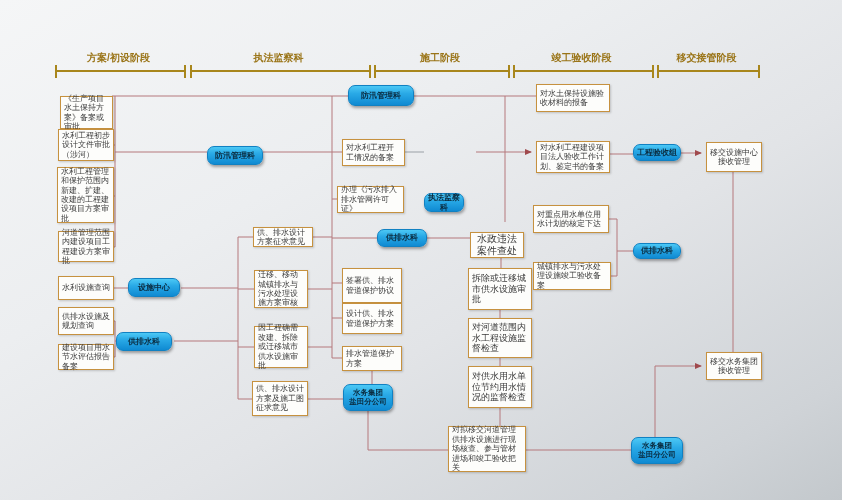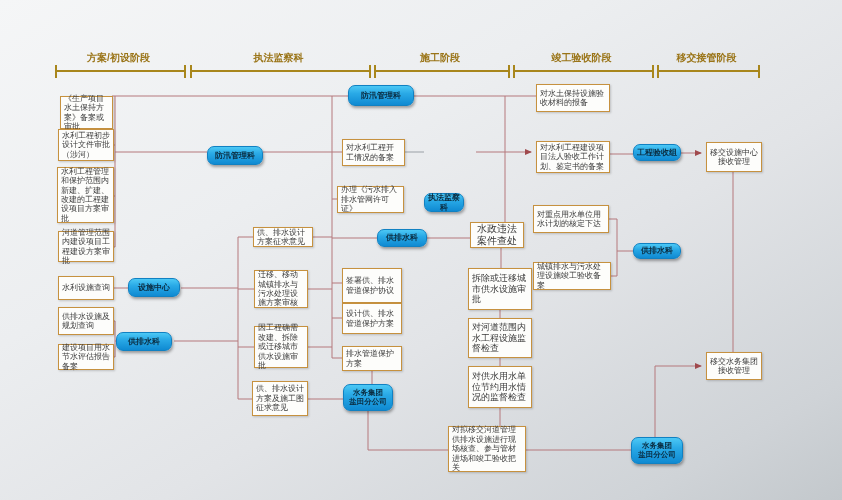--- a/index.html
+++ b/index.html
@@ -132,21 +132,21 @@
       <div class="node process" style="left: 58px; top: 344px; width: 56px; height: 26px;">建设项目用水节水评估报告备案</div>
       <div class="node process" style="left: 253px; top: 227px; width: 60px; height: 20px;">供、排水设计方案征求意见</div>
       <div class="node process" style="left: 254px; top: 270px; width: 54px; height: 38px;">迁移、移动城镇排水与污水处理设施方案审核</div>
       <div class="node process" style="left: 254px; top: 326px; width: 54px; height: 42px;">因工程确需改建、拆除或迁移城市供水设施审批</div>
       <div class="node process" style="left: 252px; top: 381px; width: 56px; height: 35px;">供、排水设计方案及施工图征求意见</div>
       <div class="node process" style="left: 342px; top: 139px; width: 63px; height: 27px;">对水利工程开工情况的备案</div>
       <div class="node process" style="left: 337px; top: 186px; width: 67px; height: 27px;">办理《污水排入排水管网许可证》</div>
       <div class="node process" style="left: 342px; top: 268px; width: 60px; height: 35px;">签署供、排水管道保护协议</div>
       <div class="node process" style="left: 342px; top: 303px; width: 60px; height: 31px;">设计供、排水管道保护方案</div>
       <div class="node process" style="left: 342px; top: 346px; width: 60px; height: 25px;">排水管道保护方案</div>
-      <div class="node process ctr" style="left: 470px; top: 222px; width: 54px; height: 26px; font-size: 10px;">水政违法案件查处</div>
+      <div class="node process ctr" style="left: 470px; top: 232px; width: 54px; height: 26px; font-size: 10px;">水政违法案件查处</div>
       <div class="node process" style="left: 468px; top: 268px; width: 64px; height: 42px; font-size: 9px;">拆除或迁移城市供水设施审批</div>
       <div class="node process" style="left: 468px; top: 318px; width: 64px; height: 40px; font-size: 9px;">对河道范围内水工程设施监督检查</div>
       <div class="node process" style="left: 468px; top: 366px; width: 64px; height: 42px; font-size: 9px;">对供水用水单位节约用水情况的监督检查</div>
       <div class="node process" style="left: 448px; top: 426px; width: 78px; height: 46px;">对拟移交河道管理供排水设施进行现场核查、参与管材进场和竣工验收把关</div>
       <div class="node process" style="left: 536px; top: 84px; width: 74px; height: 28px;">对水土保持设施验收材料的报备</div>
       <div class="node process" style="left: 536px; top: 141px; width: 74px; height: 32px;">对水利工程建设项目法人验收工作计划、鉴定书的备案</div>
       <div class="node process" style="left: 533px; top: 205px; width: 76px; height: 28px;">对重点用水单位用水计划的核定下达</div>
       <div class="node process" style="left: 533px; top: 262px; width: 78px; height: 28px;">城镇排水与污水处理设施竣工验收备案</div>
       <div class="node process ctr" style="left: 706px; top: 142px; width: 56px; height: 30px;">移交设施中心接收管理</div>
       <div class="node process ctr" style="left: 706px; top: 352px; width: 56px; height: 28px;">移交水务集团接收管理</div>

